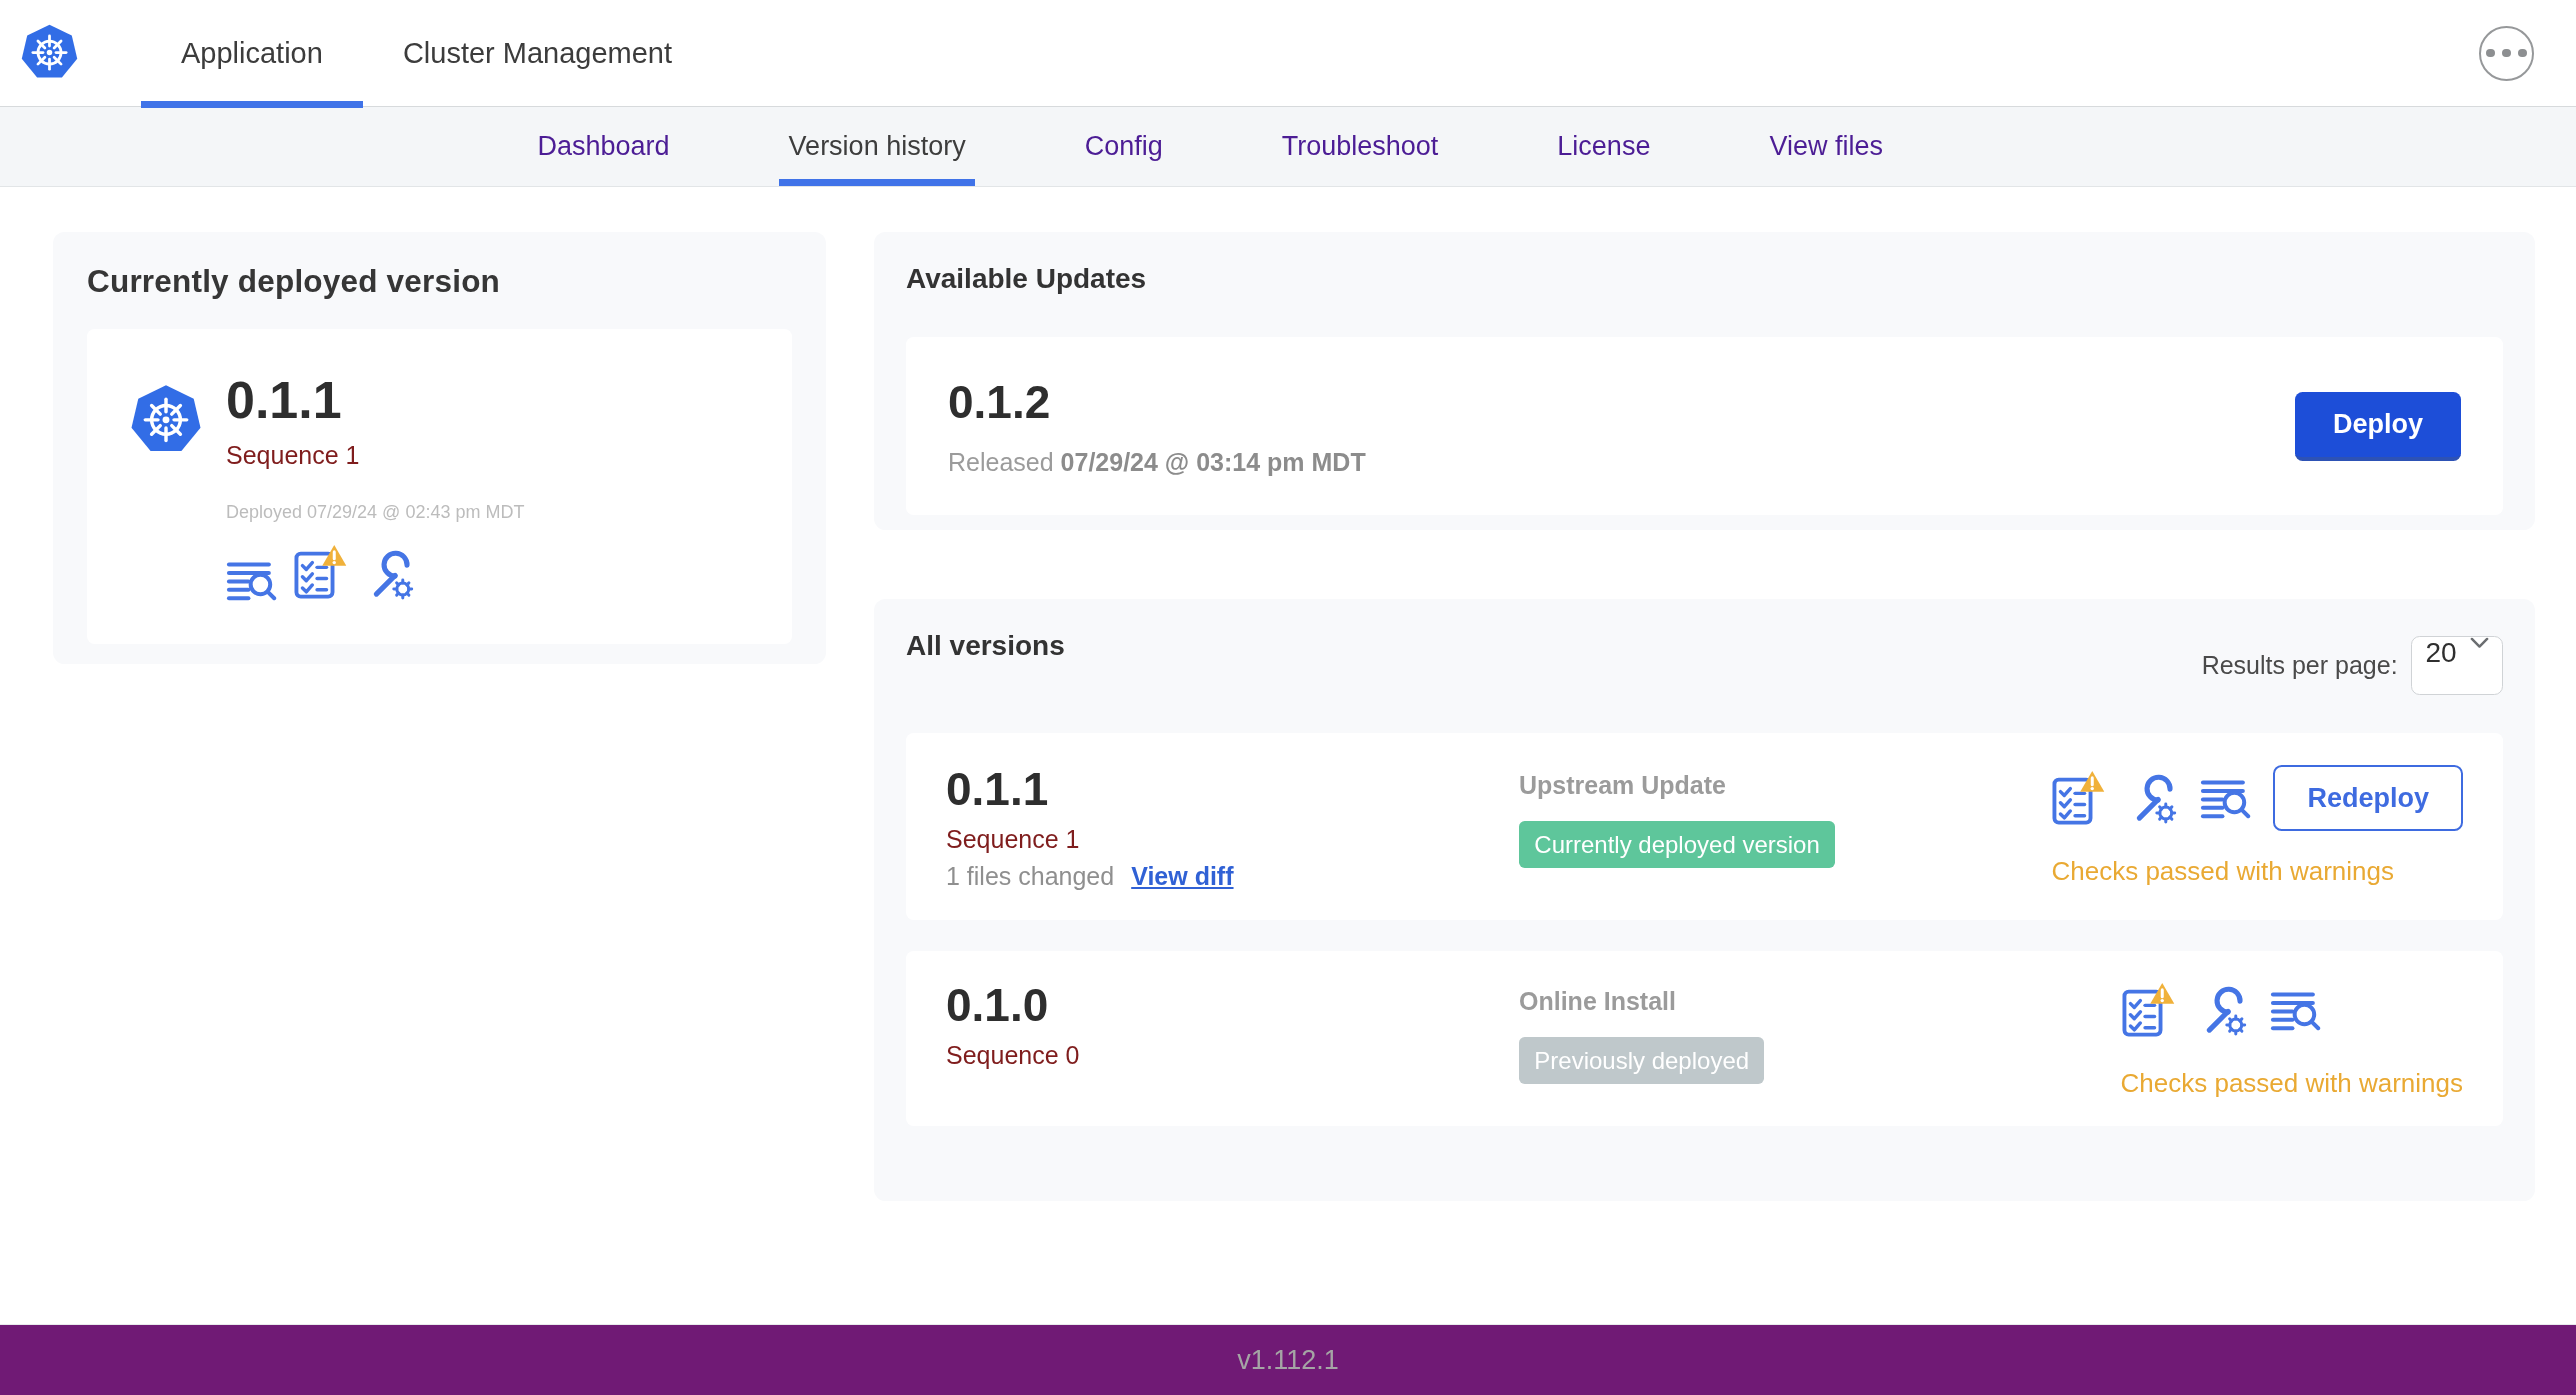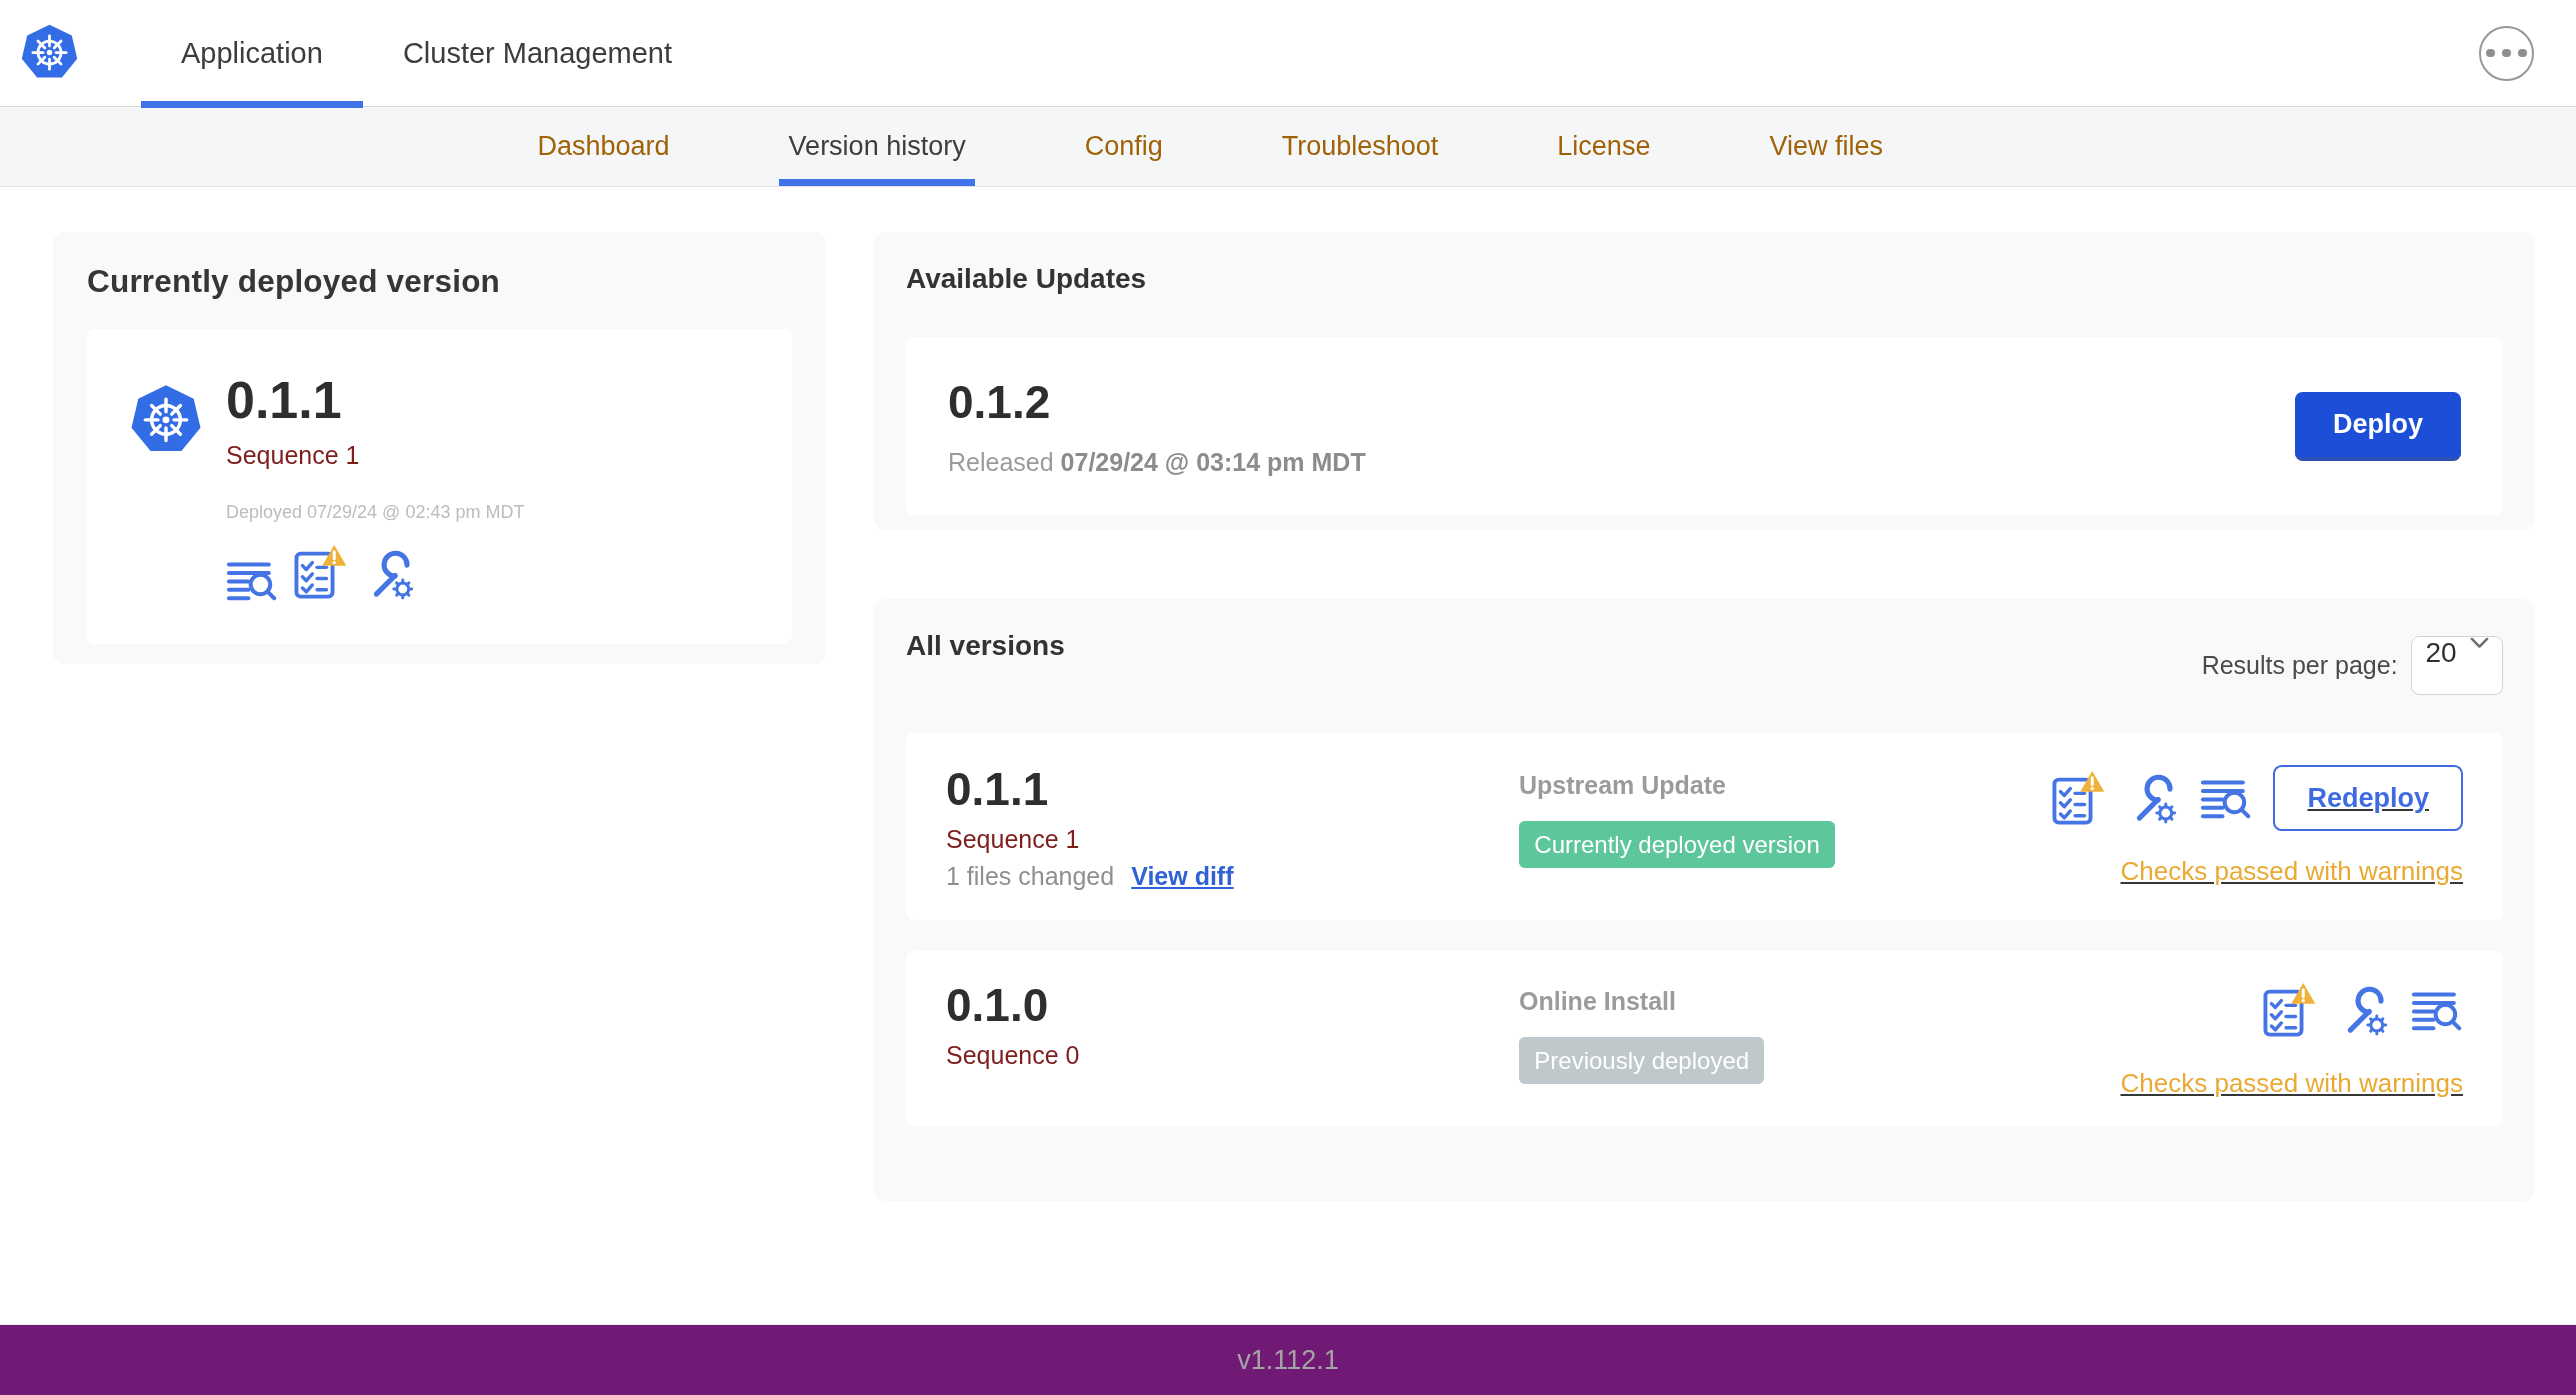--- a/index.html
+++ b/index.html
@@ -18,21 +18,21 @@
   .topnav-right { margin-left:auto; display:flex; align-items:center; padding-right:42px; }
   .more-btn { width:55px; height:55px; border-radius:50%; border:2.9px solid #96989a;
     background:#fff; display:flex; align-items:center; justify-content:center; cursor:pointer; }
   .more-btn .dots { display:flex; gap:7.6px; }
   .more-btn .dots i { width:8.6px; height:8.6px; border-radius:50%; background:#8d8f91; }
 
   
   .subnav { height:80px; background:#f4f6f8; border-bottom:1.9px solid #e2e5e7;
     display:flex; align-items:stretch; padding-left:528px; }
   .subnav-tab { display:flex; align-items:center; padding:0 9.5px; margin-right:100px;
-    font-size:27px; color:#a16207; cursor:pointer; position:relative; white-space:nowrap; }
+    font-size:27px; color:#4c1d95; cursor:pointer; position:relative; white-space:nowrap; }
   .subnav-tab.active { color:#3d3d3d; font-weight:500; }
   .subnav-tab.active::after { content:""; position:absolute; left:0; right:0; bottom:0;
     height:6.7px; background:#4073e8; }
 
   
   .main { position:relative; height:1137px; background:#fff; }
   .section-card { position:absolute; background:#f8f9fb; border-radius:11.5px; }
 
   
   .card-current { left:53px; top:45px; width:773px; height:432px; padding:31px 34px; }
@@ -74,21 +74,21 @@
   .vr-left .seq { margin-top:9.5px; }
   .files-row { display:flex; align-items:baseline; gap:17px; margin-top:7.6px; }
   .files-changed { font-size:25px; color:#8f8f8f; }
   .view-diff { font-size:25px; color:#3061d5; font-weight:700; text-decoration:underline; cursor:pointer; }
   .vr-mid { padding-top:9.5px; }
   .source { font-size:25px; font-weight:600; color:#9b9b9b; }
   .badge { display:inline-block; margin-top:21px; font-size:24px; color:#fff;
     padding:9.5px 15.3px; border-radius:5.7px; }
   .badge.green { background:#5ec69b; }
   .badge.gray { background:#bfc8cb; }
-  .vr-right { display:flex; flex-direction:column; align-items:flex-end; padding-top:3.8px;text-decoration:underline; }
+  .vr-right { display:flex; flex-direction:column; padding-top:3.8px; }
   .vr-actions { display:flex; align-items:center; gap:21px; }
   .btn-outline { background:#fff; border:2.9px solid #3e6be0; border-radius:8.6px; color:#3e6be0;
     font-weight:700; font-size:27px; padding:15.3px 32px; font-family:inherit; cursor:pointer; }
   .checks-warn { font-size:26px; color:#e9a933; font-weight:500; margin-top:25px; }
   .version-row.second .checks-warn { margin-top:29px; }
 
   
   .footer { height:72px; background:#701a75; border-top:1.9px solid #e8eaec;
     display:flex; align-items:center; justify-content:center; }
   .footer-ver { font-size:27px; color:#a5a5a5; }

